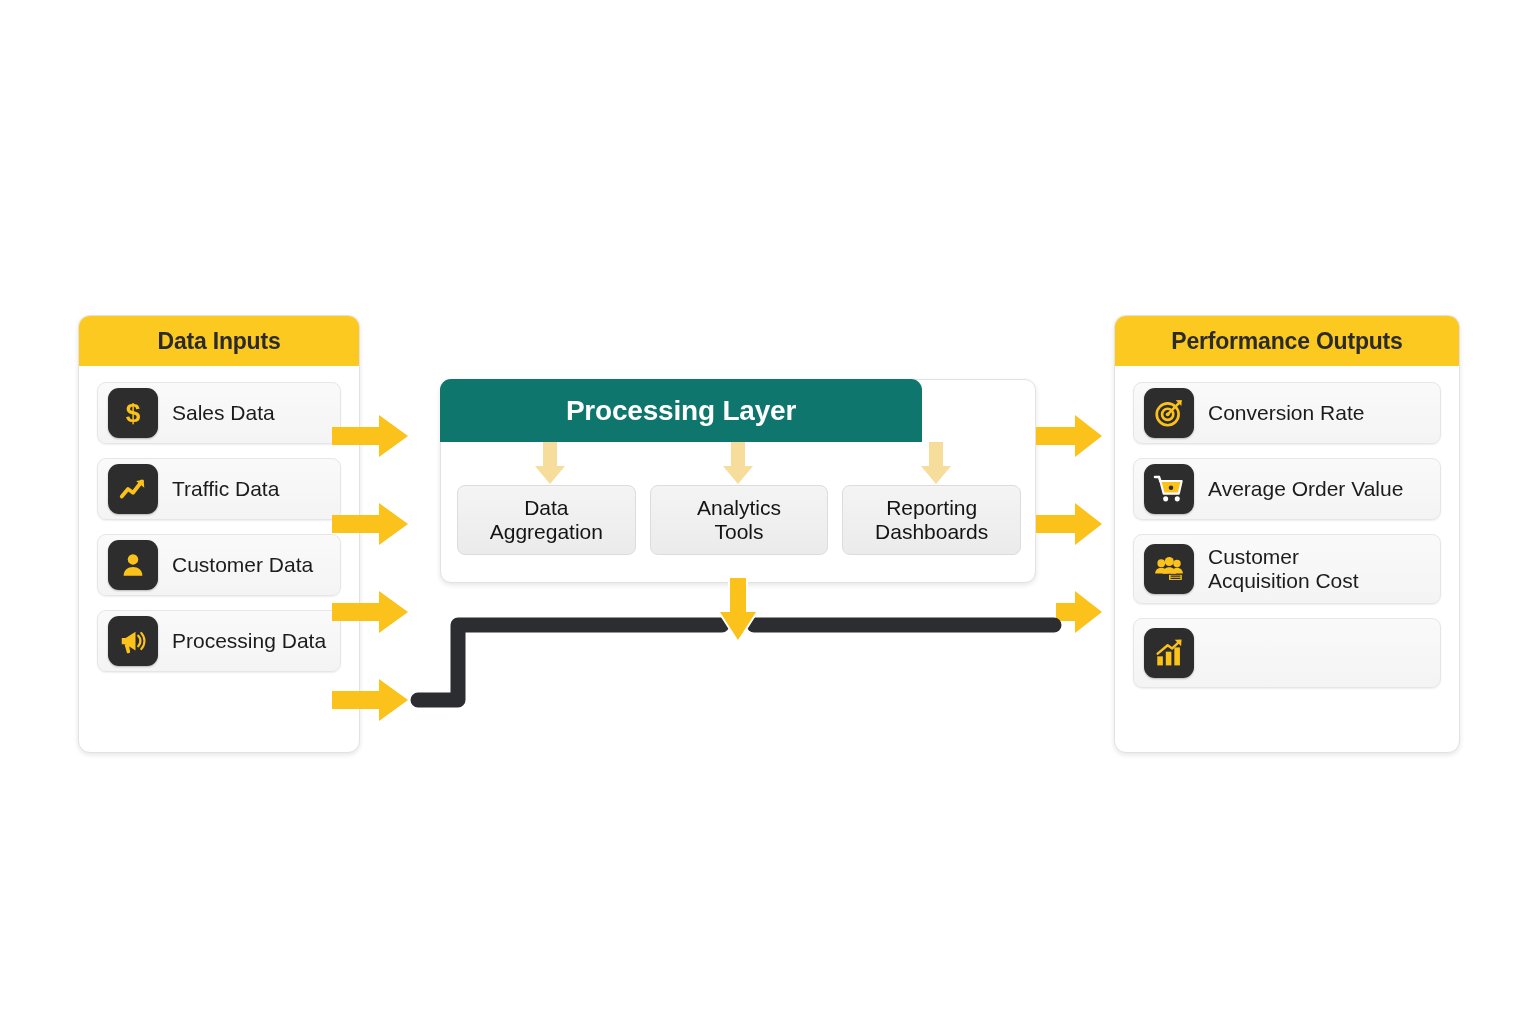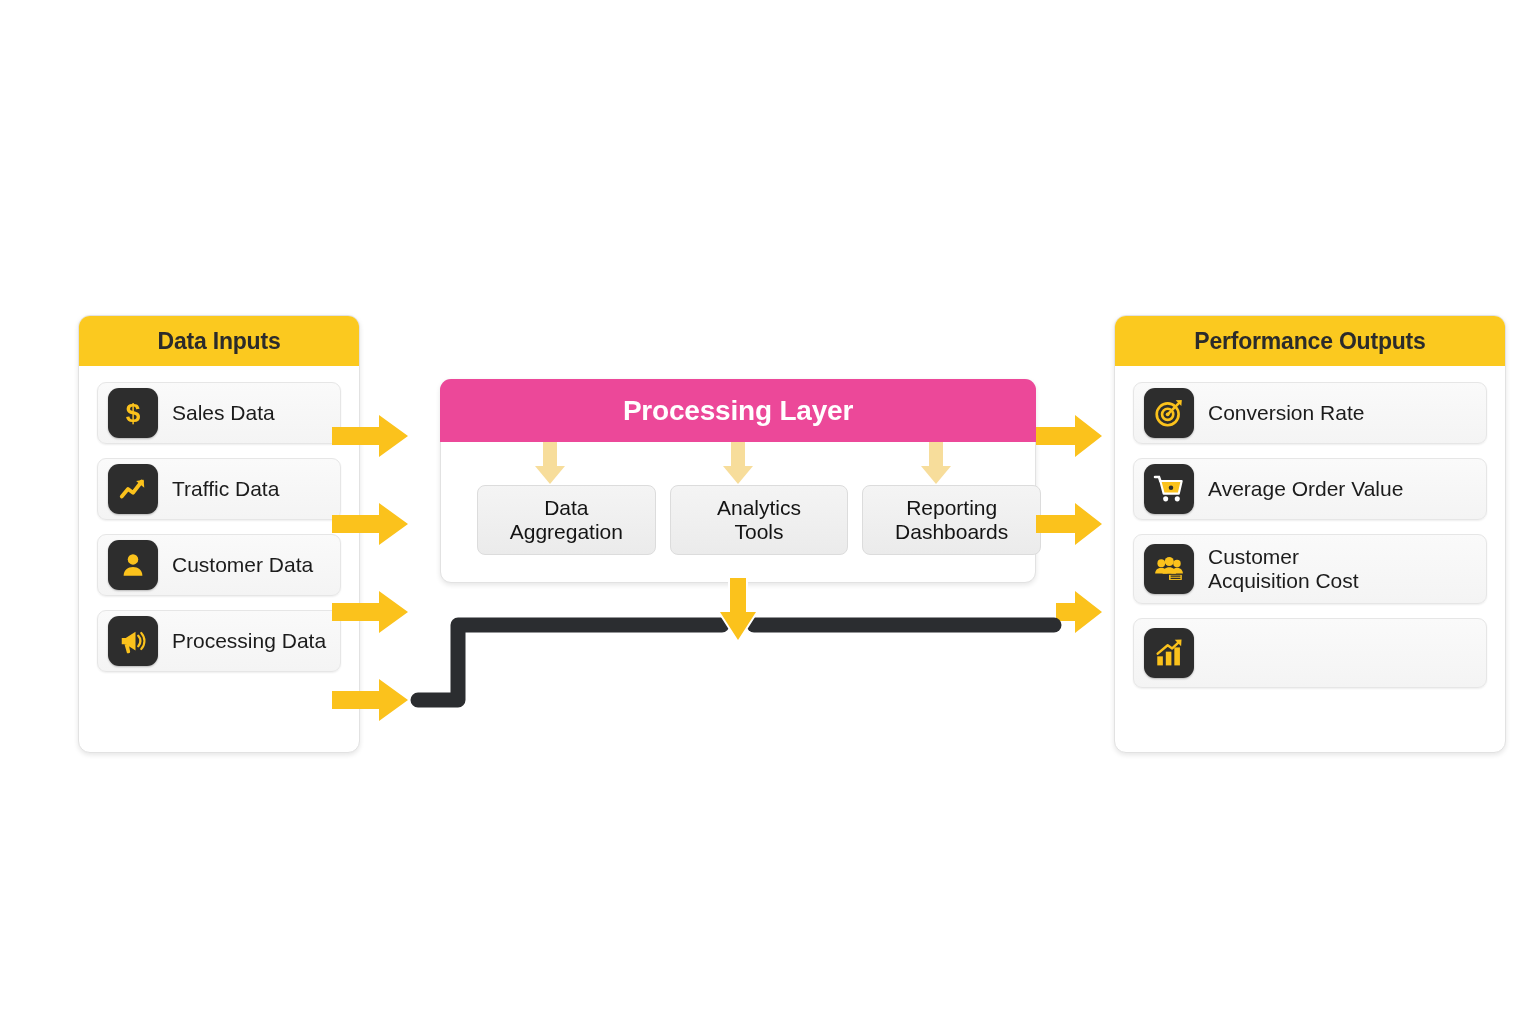--- a/index.html
+++ b/index.html
@@ -103,40 +103,39 @@
     height: 204px;
     background: #ffffff;
     border: 1px solid #e2e2e2;
     border-radius: 11px;
     box-shadow: 0 2px 5px rgba(0,0,0,0.10);
     box-sizing: border-box;
   }
   #processing-header {
     position: absolute;
     left: -1px; top: -1px;
-    width: 596px;
+    width: 482px;
     height: 63px;
-    background: #ec4899;
+    background: #0f766e;
     border-radius: 11px 11px 0 0;
     display: flex;
     align-items: center;
     justify-content: center;
     color: #ffffff;
     font-size: 28px;
     font-weight: bold;
     letter-spacing: -0.2px;
   }
   .proc-boxes {
     position: absolute;
     left: 16px;
     top: 105px;
     width: 564px;
     display: flex;
     gap: 14px;
-    margin-left: 20px;
   }
   .proc-box {
     flex: 1 1 0;
     height: 70px;
     background: linear-gradient(#f4f4f4, #ebebeb);
     border: 1px solid #dcdcdc;
     border-radius: 8px;
     display: flex;
     align-items: center;
     justify-content: center;
@@ -231,21 +230,21 @@
     <svg width="36" height="42" viewBox="0 0 36 42">
       <path d="M11 0h14v24h8L18 42 3 24h8z" fill="#f7dd9b"></path>
     </svg>
   </div>
   <div class="arrow" style="left:918px; top:442px;">
     <svg width="36" height="42" viewBox="0 0 36 42">
       <path d="M11 0h14v24h8L18 42 3 24h8z" fill="#f7dd9b"></path>
     </svg>
   </div>
 
-  <div class="panel" id="outputs-panel" style="left:1114px; top:315px; width:392px; height:438px;">
+  <div class="panel" id="outputs-panel" style="left:1114px; top:315px; width:346px; height:438px;">
     <div class="panel-header">Performance Outputs</div>
     <div class="panel-body">
 
       <div class="item-card">
         <span class="icon-tile">
           <svg width="32" height="32" viewBox="0 0 24 24">
             <circle cx="11" cy="13" r="8.2" fill="none" stroke="#fbc21c" stroke-width="2"></circle>
             <circle cx="11" cy="13" r="4.2" fill="none" stroke="#fbc21c" stroke-width="2"></circle>
             <circle cx="11" cy="13" r="1.4" fill="#fbc21c"></circle>
             <path d="M11 13L20 4" stroke="#fbc21c" stroke-width="2" stroke-linecap="round"></path>

